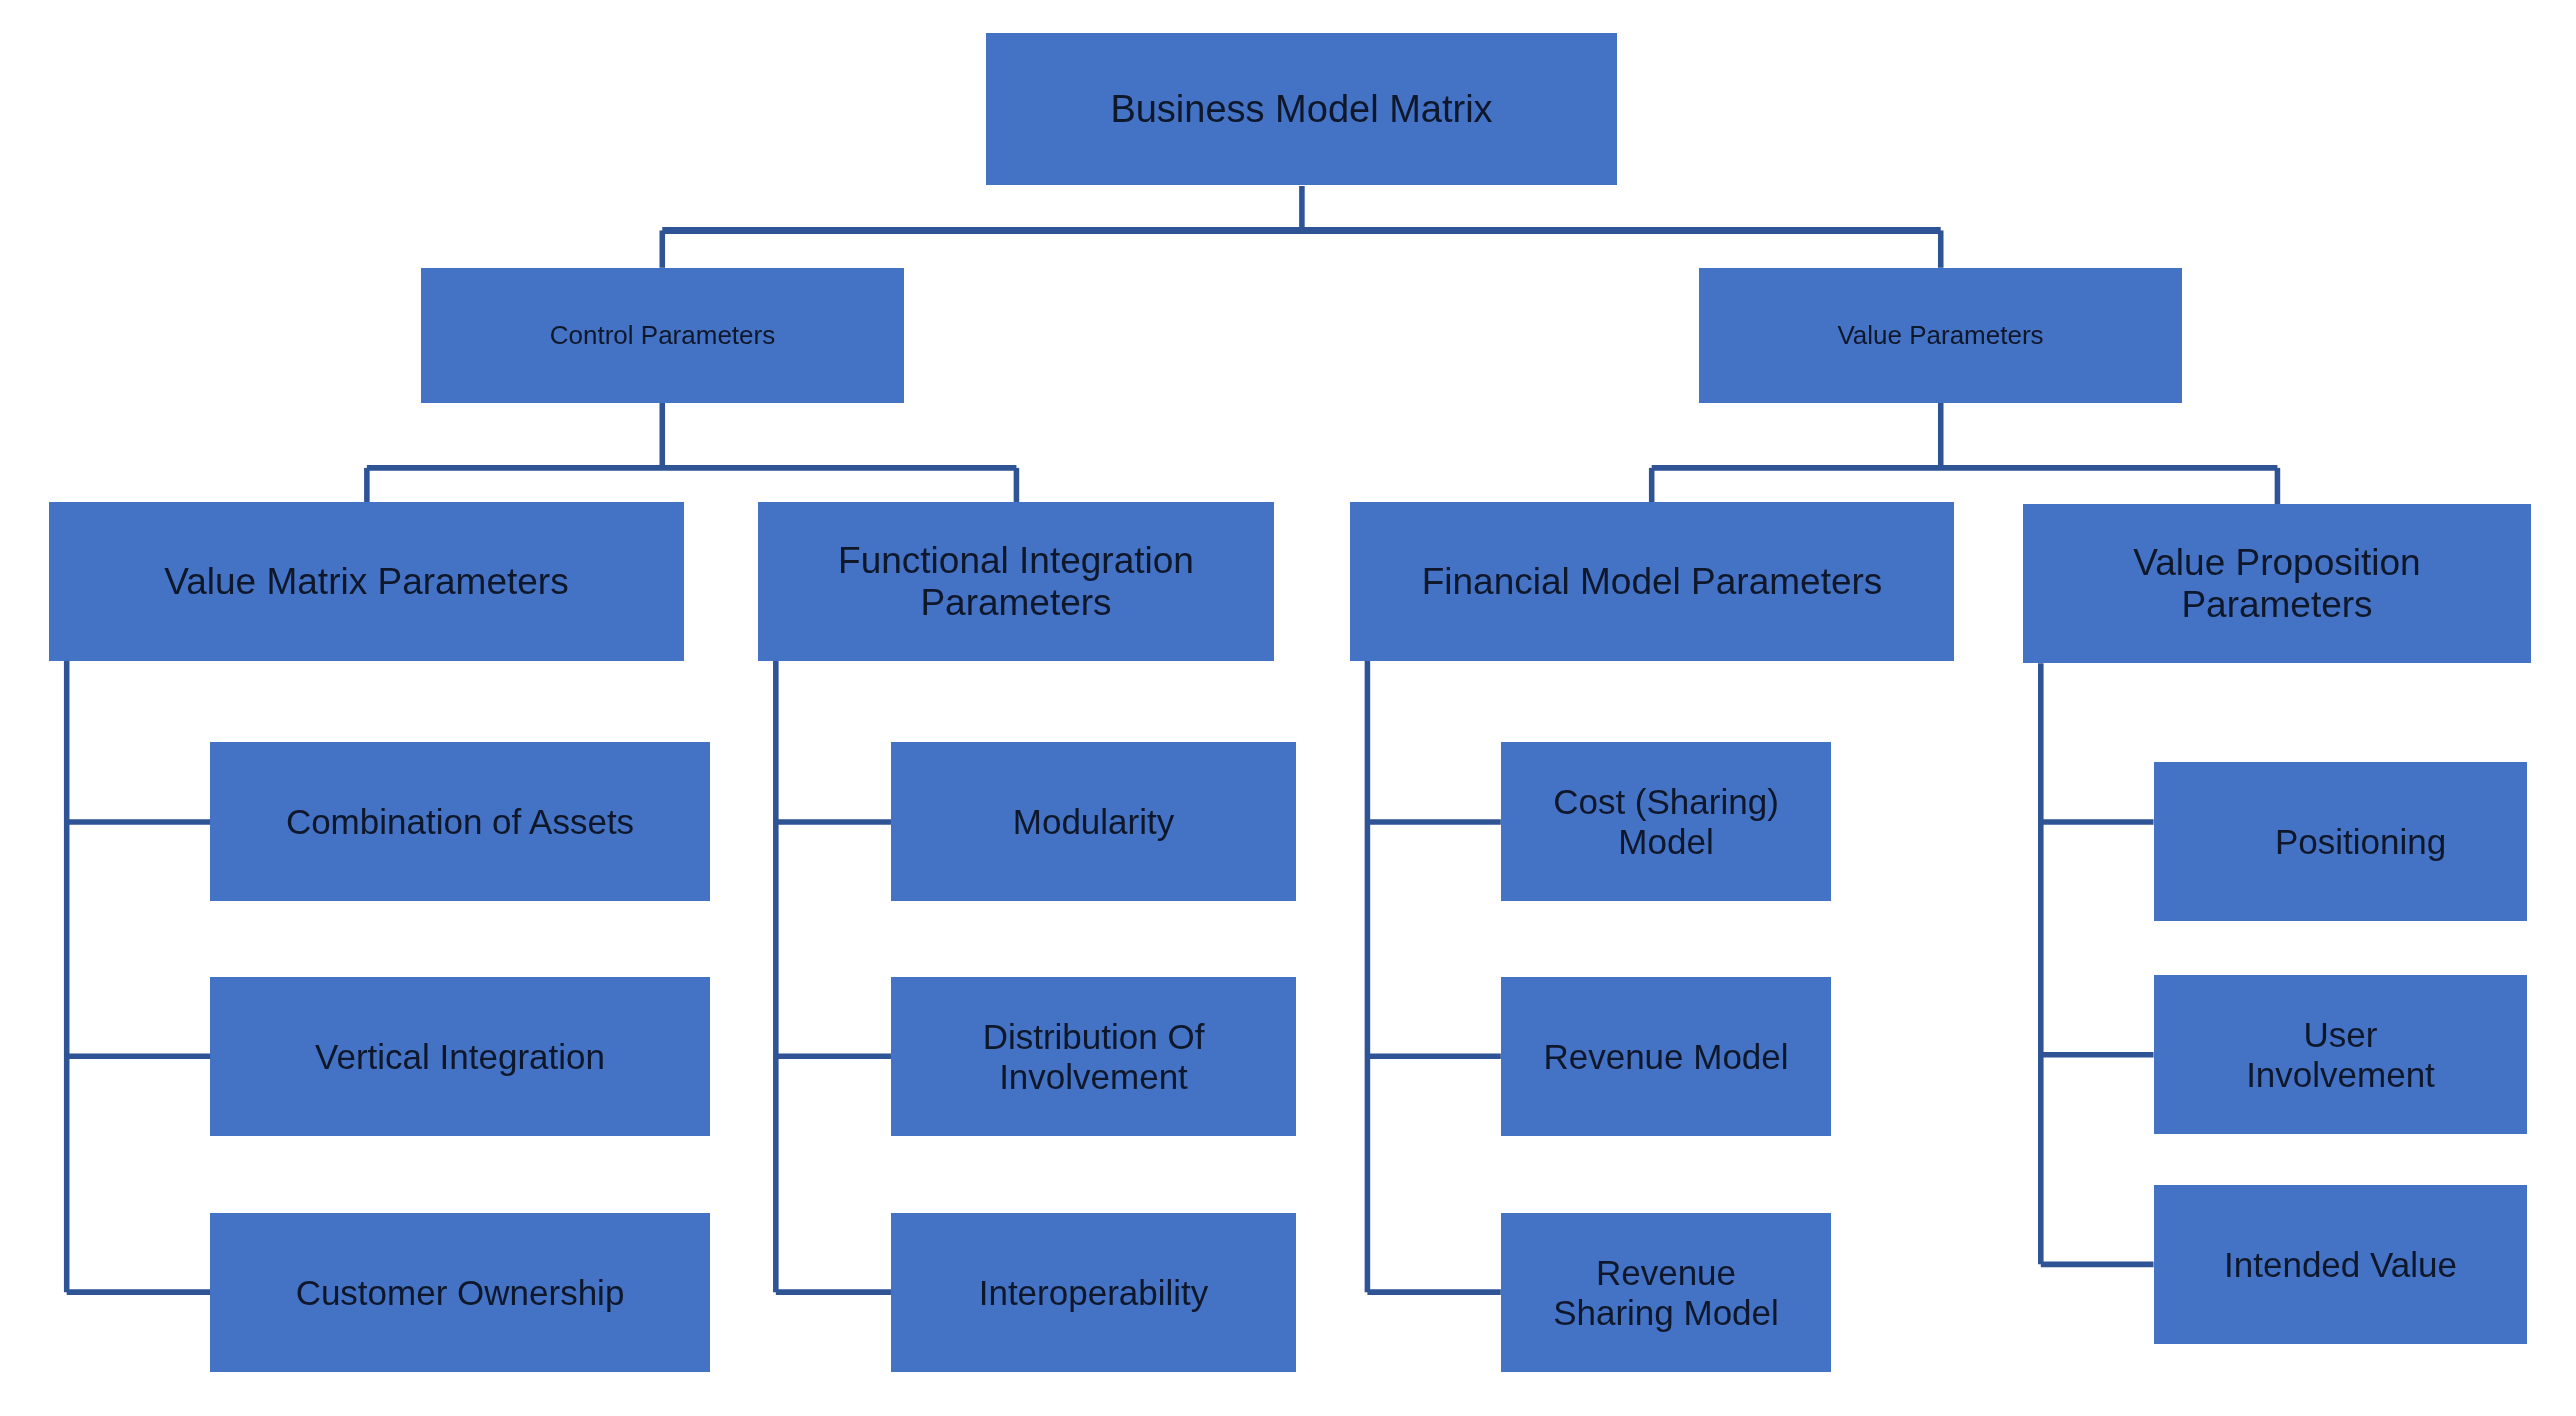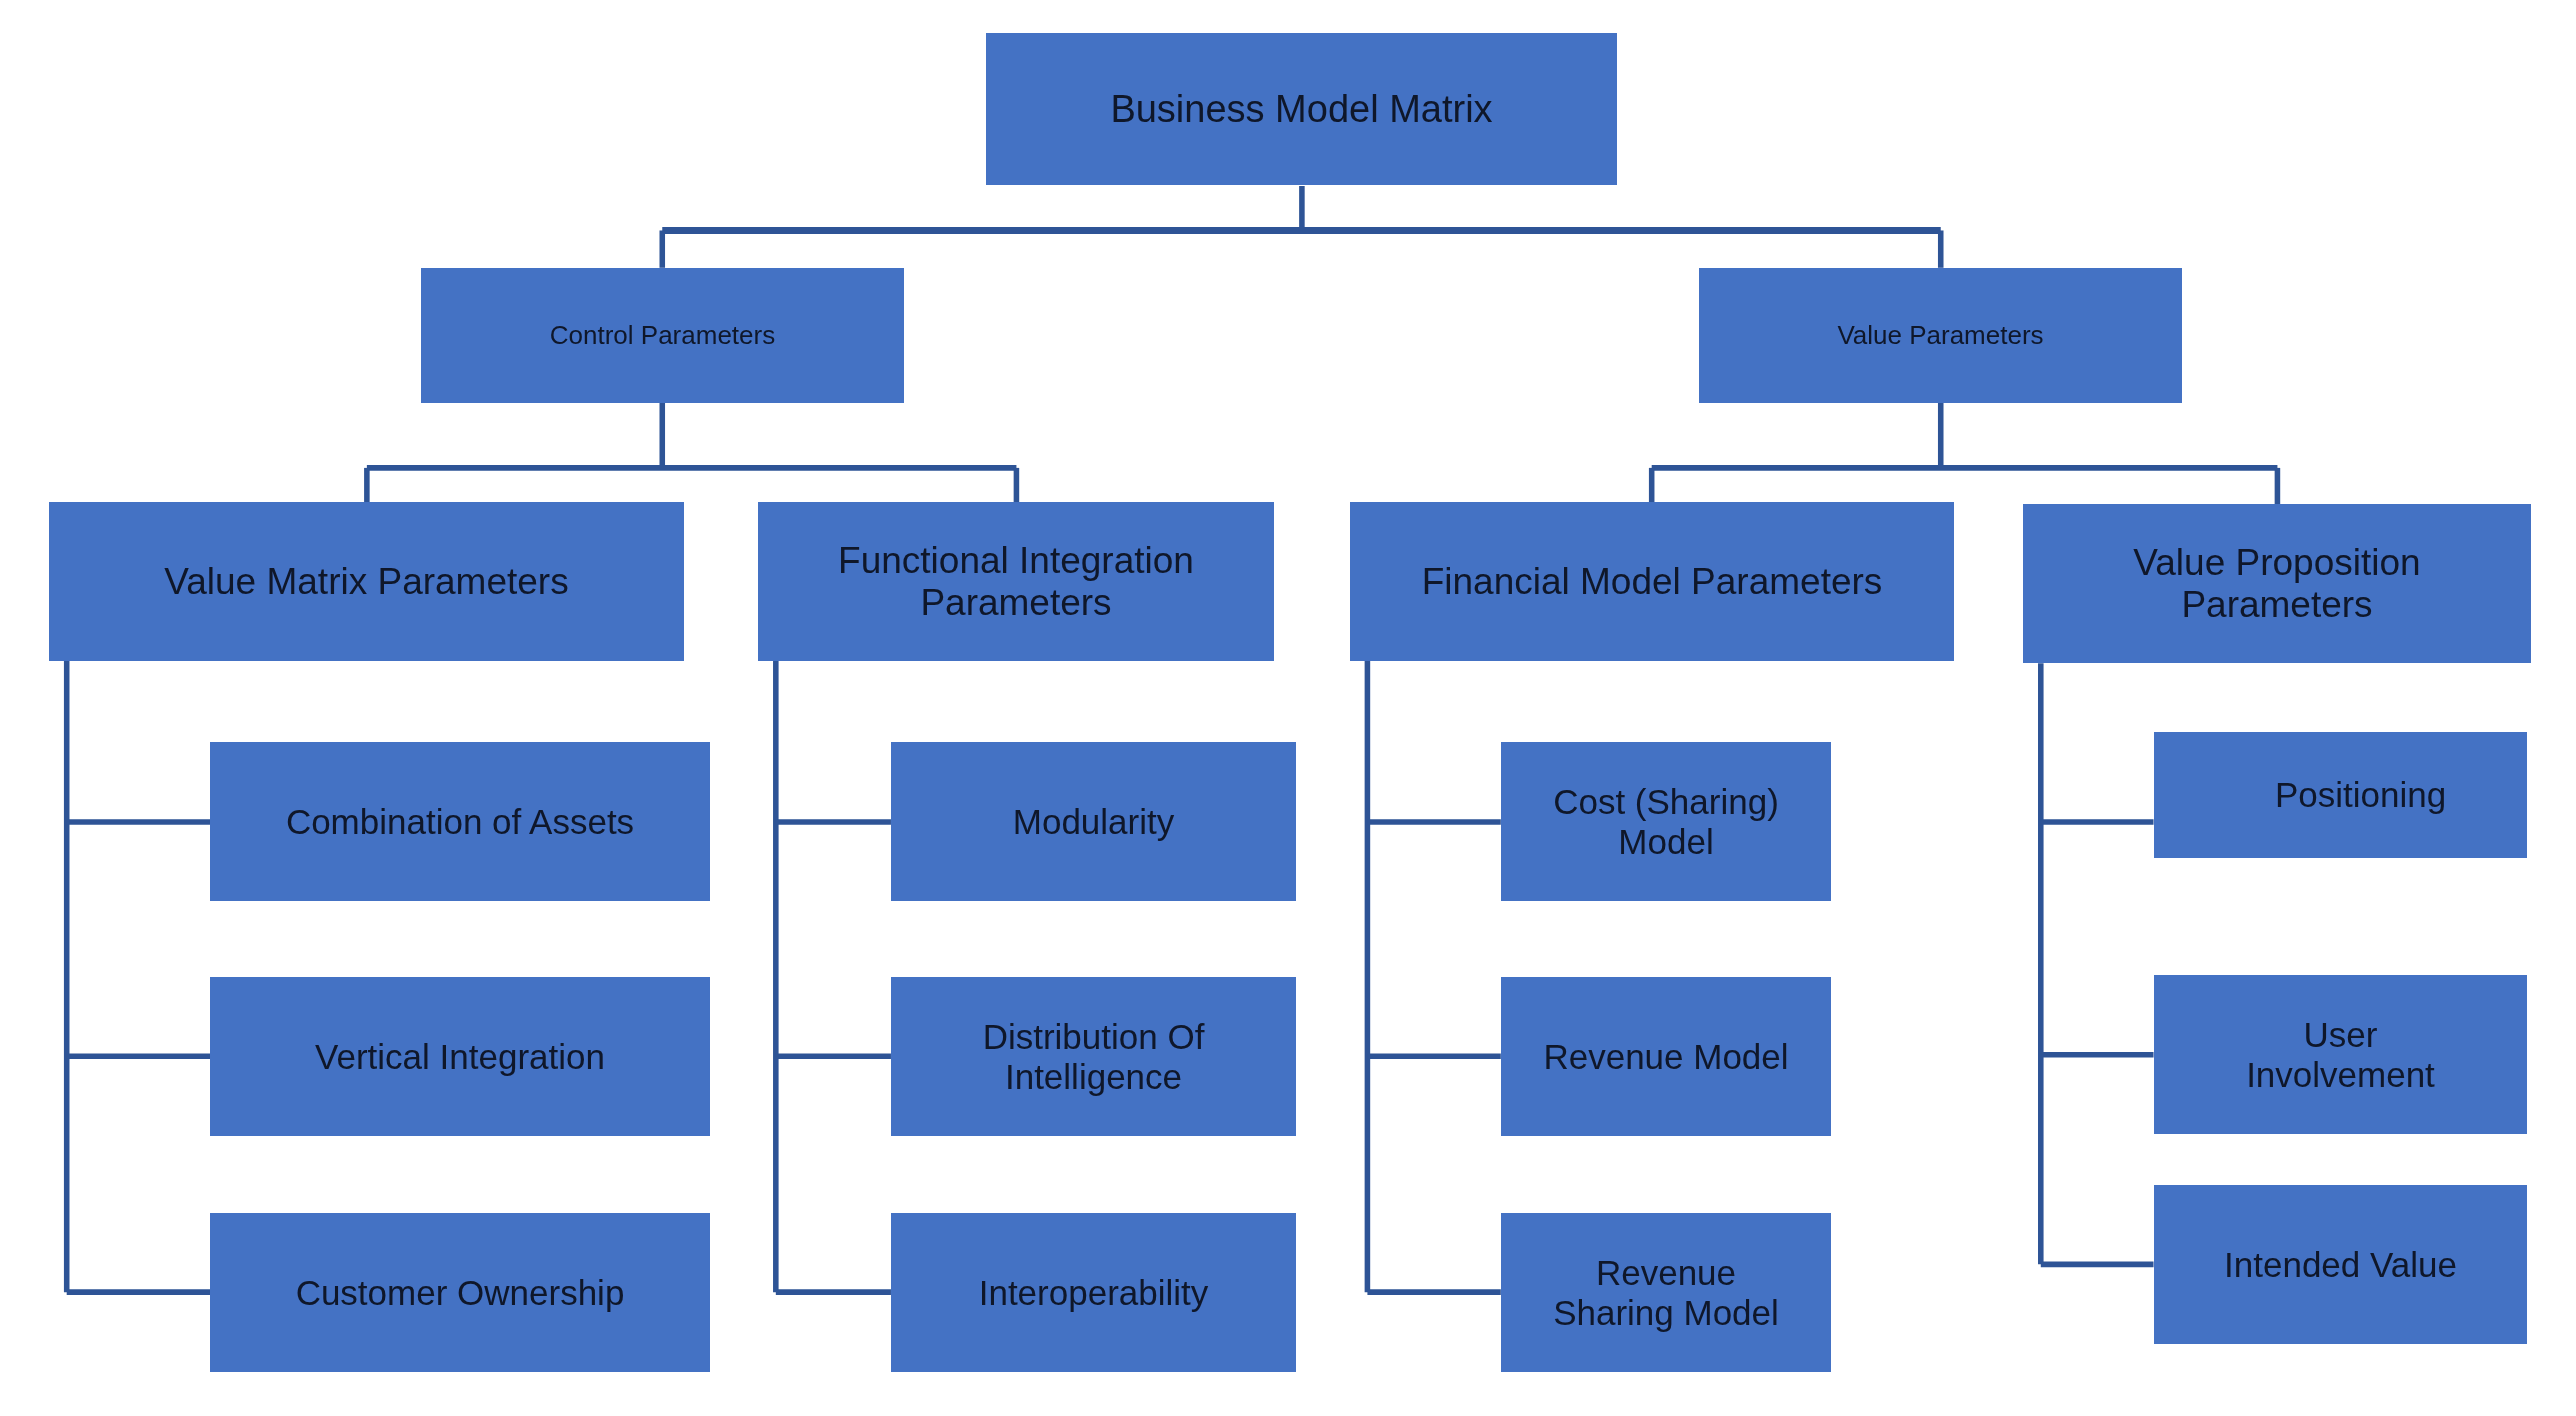--- a/index.html
+++ b/index.html
@@ -62,30 +62,30 @@
       <div class="node lvl0" style="left: 986px; top: 33px; width: 631px; height: 152px;"><span>Business Model Matrix</span></div>
       <div class="node lvl1" style="left: 421px; top: 268px; width: 483px; height: 135px;"><span>Control Parameters</span></div>
       <div class="node lvl2" style="left: 49px; top: 502px; width: 635px; height: 159px;"><span>Value Matrix Parameters</span></div>
       <div class="node lvl3" style="left: 210px; top: 742px; width: 500px; height: 159px;"><span>Combination of Assets</span></div>
       <div class="node lvl3" style="left: 210px; top: 977px; width: 500px; height: 159px;"><span>Vertical Integration</span></div>
       <div class="node lvl3" style="left: 210px; top: 1213px; width: 500px; height: 159px;"><span>Customer Ownership</span></div>
       <div class="node lvl2" style="left: 758px; top: 502px; width: 516px; height: 159px;"><span>Functional Integration
 Parameters</span></div>
       <div class="node lvl3" style="left: 891px; top: 742px; width: 405px; height: 159px;"><span>Modularity</span></div>
       <div class="node lvl3" style="left: 891px; top: 977px; width: 405px; height: 159px;"><span>Distribution Of
-Intelligence</span></div>
+Involvement</span></div>
       <div class="node lvl3" style="left: 891px; top: 1213px; width: 405px; height: 159px;"><span>Interoperability</span></div>
       <div class="node lvl1" style="left: 1699px; top: 268px; width: 483px; height: 135px;"><span>Value Parameters</span></div>
       <div class="node lvl2" style="left: 1350px; top: 502px; width: 604px; height: 159px;"><span>Financial Model Parameters</span></div>
       <div class="node lvl3" style="left: 1501px; top: 742px; width: 330px; height: 159px;"><span>Cost (Sharing)
 Model</span></div>
       <div class="node lvl3" style="left: 1501px; top: 977px; width: 330px; height: 159px;"><span>Revenue Model</span></div>
       <div class="node lvl3" style="left: 1501px; top: 1213px; width: 330px; height: 159px;"><span>Revenue
 Sharing Model</span></div>
       <div class="node lvl2" style="left: 2023px; top: 504px; width: 508px; height: 159px;"><span>Value Proposition
 Parameters</span></div>
-      <div class="node lvl3" style="left: 2154px; top: 732px; width: 373px; height: 126px; padding-left: 48px;"><span>Positioning</span></div>
+      <div class="node lvl3" style="left: 2154px; top: 762px; width: 373px; height: 159px; padding-left: 48px;"><span>Positioning</span></div>
       <div class="node lvl3" style="left: 2154px; top: 975px; width: 373px; height: 159px;"><span>User
 Involvement</span></div>
       <div class="node lvl3" style="left: 2154px; top: 1185px; width: 373px; height: 159px;"><span>Intended Value</span></div>
     </div>
 </div>
 
 
 </body></html>

